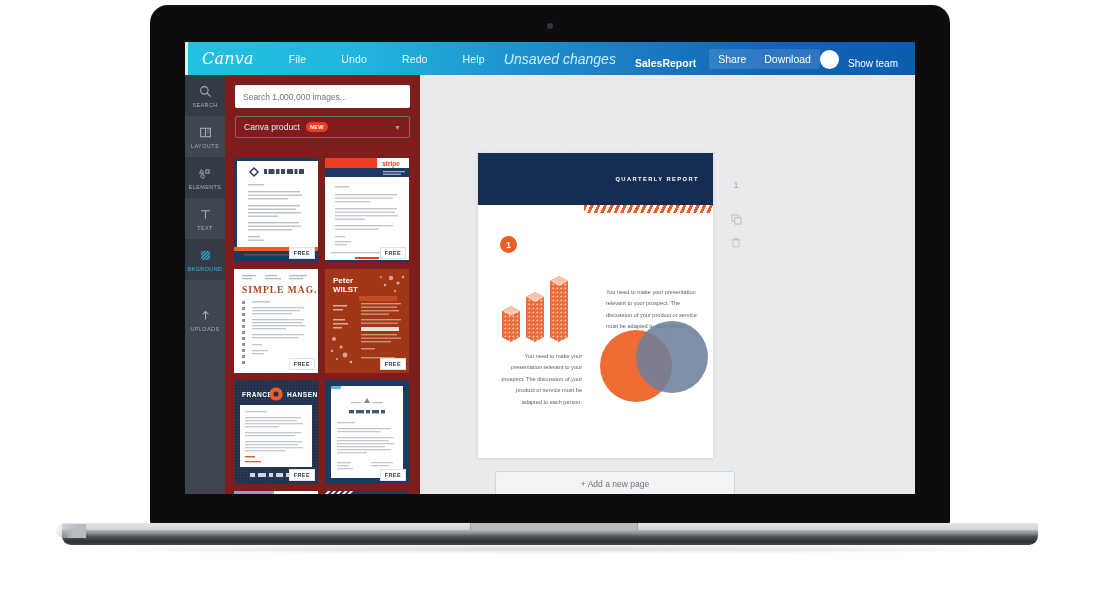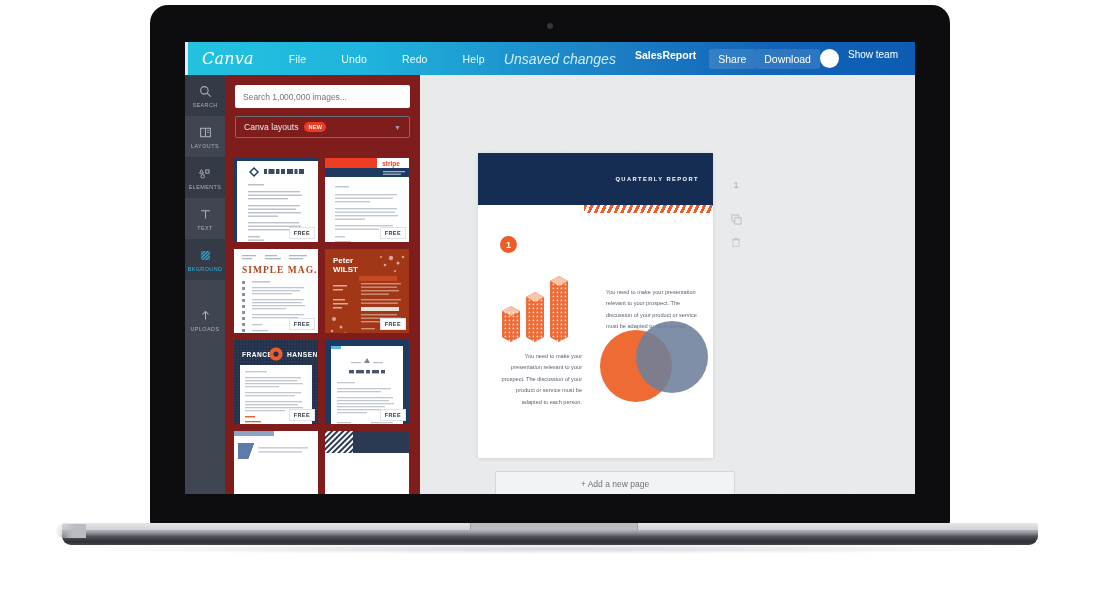--- a/index.html
+++ b/index.html
@@ -68,21 +68,21 @@
     display: flex; align-items: center;
   }
   #brand {
     color:#fff; font-family:"DejaVu Serif", serif; font-style: italic;
     font-size: 16px; margin-left: 14px; letter-spacing: .2px;
   }
   .menu-item {
     color:#ecfbff; font-size: 10.5px; margin-left: 35px; letter-spacing:.15px;
   }
   #unsaved { color:#cfeef8; font-size:14px; font-style: italic; margin-left: 19px; }
-  #topbar-right { margin-left:auto; display:flex; align-items:flex-start; padding-right:20px; }
+  #topbar-right { margin-left:auto; display:flex; align-items:flex-end; padding-right:20px; }
   #doc-title { color:#fff; font-size:10.5px; font-weight:bold; margin-right:13px; }
   .tb-btn {
     color:#fff; font-size:10.5px; padding:4px 9px; border-radius:2px;
     background: rgba(255,255,255,0.13); 
   }
   #avatar { width:19px; height:19px; border-radius:50%; background:#fff; margin-right:9px; }
   #show-team { color:#fff; font-size:10px; }
 
   
   #rail {
@@ -121,21 +121,21 @@
     padding:2px 4px; border-radius:7px; margin-left:6px; letter-spacing:.3px;
   }
   .caret { margin-left:auto; color:#9aa1ad; font-size:7px; }
 
   #thumbs {
     position:absolute; left:0; top:83px; width:195px; height:336px;
     padding:0 9px; overflow:hidden;
   }
   .thumb-row { display:flex; gap:7px; margin-bottom:7px; }
   .thumb {
-    position:relative; width:84px; height:84px; background:#fff;
+    position:relative; width:84px; height:104px; background:#fff;
     overflow:hidden; flex:none;
   }
   .free-badge {
     position:absolute; right:3px; bottom:3px; background:#fff; color:#2f3a4c;
     font-size:5.5px; font-weight:bold; padding:2px 4px; letter-spacing:.4px;
     border:1px solid #dfe2e6;
   }
 
   
   #canvas-area {
@@ -292,21 +292,21 @@
       </div>
     </div>
 
     <div id="panel">
 
       <div id="search-box">
         <input id="search-input" type="text" placeholder="Search 1,000,000 images..." style="">
       </div>
 
       <div id="layouts-select">
-        <span>Canva layouts</span>
+        <span>Canva product</span>
         <span id="new-badge">NEW</span>
         <span class="caret">▼</span>
       </div>
 
       <div id="thumbs">
 
         <div class="thumb-row">
           <div class="thumb">
             <svg width="84" height="104" viewBox="0 0 84 104">
               <rect width="84" height="104" fill="#fff"></rect>

